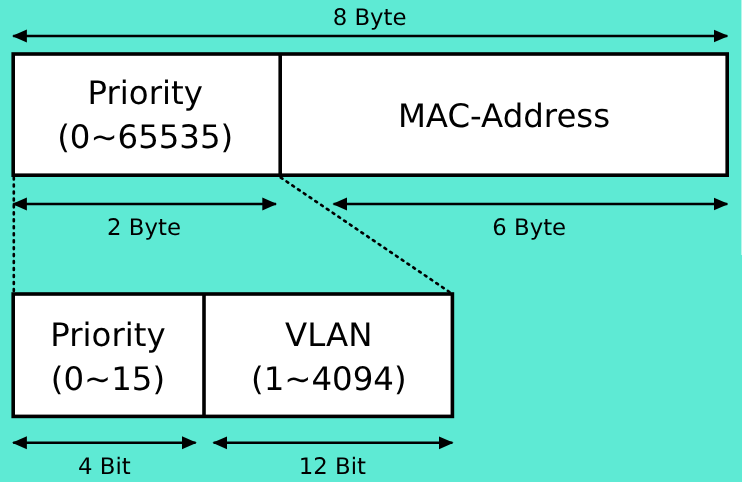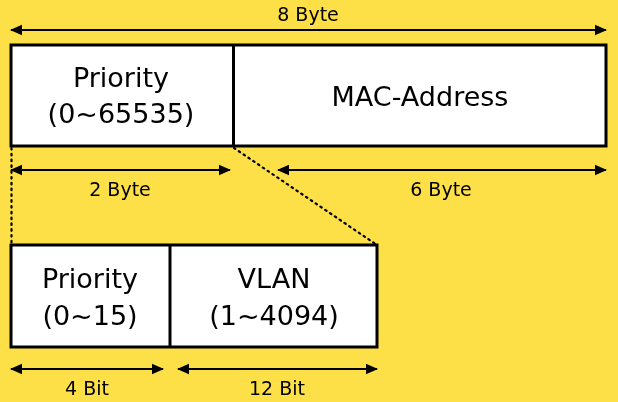--- a/index.html
+++ b/index.html
@@ -8,21 +8,21 @@
     padding: 0;
     background: #ffffff;
   }
   body {
     font-family: "DejaVu Sans", sans-serif;
   }
   #diagram-root {
     position: relative;
     width: 618px;
     height: 402px;
-    background: #fde047;
+    background: #5eead4;
     overflow: hidden;
     text-decoration: underline;
   }
   #diagram-svg {
     position: absolute;
     left: 0;
     top: 0;
     width: 618px;
     height: 402px;
   }

